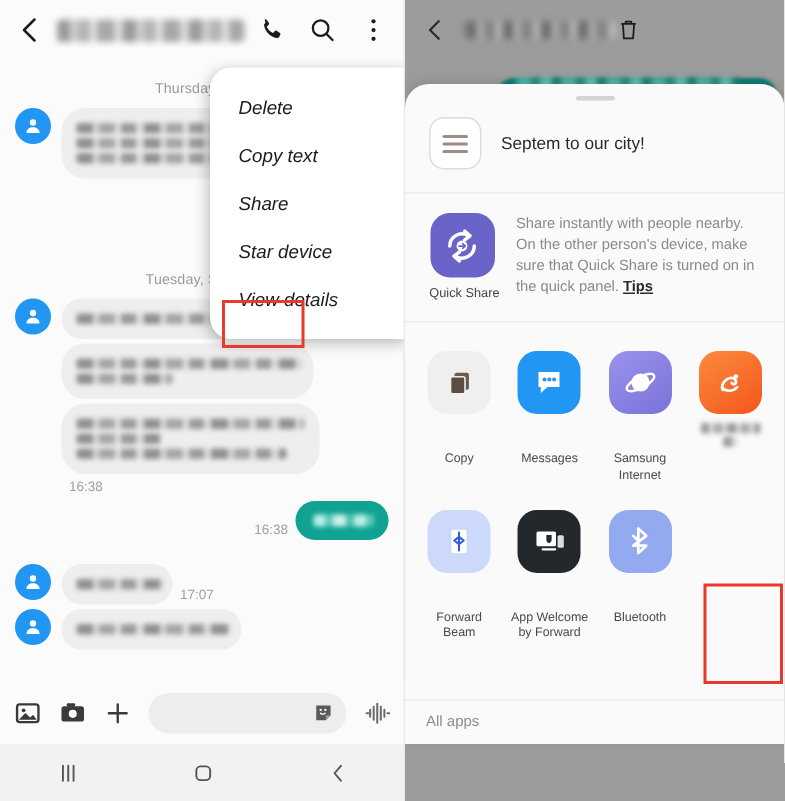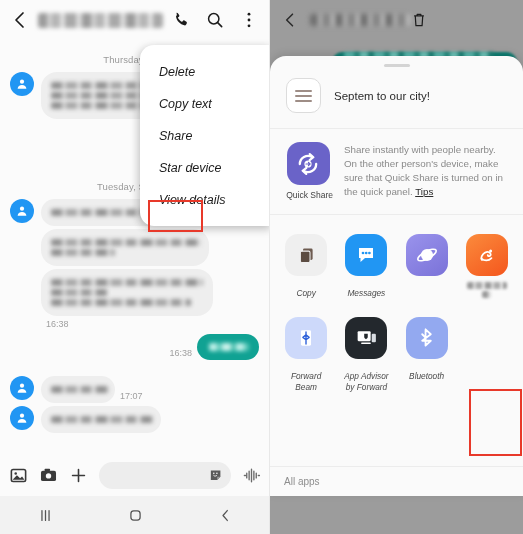--- a/index.html
+++ b/index.html
@@ -168,32 +168,32 @@
     border-bottom: 1px solid #ececec; align-items: flex-start;
   }
   .qs-left { width: 50px; flex: 0 0 auto; text-align: right; }
   .qs-icon {
     width: 43px; height: 43px; border-radius: 13px;
     background: #6a63c8; margin: 0 auto;
     display: flex; align-items: center; justify-content: center;
   }
   .qs-label { font-size: 8.5px; color: #444; margin-top: 5px; }
   .qs-desc { font-size: 9.8px; line-height: 1.42; color: #8a8a8a; padding-top: 1px; }
-  .qs-tips { color: #2b2b2b; font-weight: normal; text-decoration: underline; margin-top: 45px; }
+  .qs-tips { color: #2b2b2b; font-weight: bold; text-decoration: underline; margin-top: 45px; }
 
   .app-grid { padding: 13px 6px 6px 6px; }
   .app-row { display: flex; }
   .app-cell {
     width: 25%; text-align: center; padding: 6px 2px 12px 2px; position: relative;
   }
   .app-icon {
     width: 42px; height: 42px; border-radius: 13px; margin: 0 auto;
     display: flex; align-items: center; justify-content: center;
   }
-  .app-label { font-size: 8.3px; color: #4a4a4a; margin-top: 12px; line-height: 1.3; font-style: italic; }
+  .app-label { font-size: 8.3px; color: #4a4a4a; margin-top: 24px; line-height: 1.3; }
   .app-label-blur {
     height: 7px; width: 40px; margin: 6px auto 0 auto; border-radius: 2px;
     filter: blur(1.8px);
     background: repeating-linear-gradient(90deg,
       #9a9a9a 0 6px, #d8d8d8 6px 9px, #ababab 9px 15px, #e4e4e4 15px 18px);
   }
   .app-label-blur.short { width: 9px; margin-top: 2px; }
   .bt-hl {
     position: absolute; left: 469px; top: 389px;
     width: 53px; height: 67px; border: 2px solid #e8392a; z-index: 25;
@@ -458,20 +458,21 @@
             <div class="app-label">Messages</div>
           </div>
 
           <div class="app-cell">
             <div class="app-icon" style="background:linear-gradient(145deg,#9a93ec,#7a72d8);">
               <svg viewBox="0 0 24 24" style="width:26px;height:26px;">
                 <ellipse cx="12" cy="12" rx="5.6" ry="5.6" fill="#fff"></ellipse>
                 <ellipse cx="12" cy="12" rx="9.4" ry="3.4" fill="none" stroke="#fff" stroke-width="1.5" transform="rotate(-28 12 12)"></ellipse>
               </svg>
             </div>
+            <div class="app-label"><span>Samsung</span><br><span>Internet</span></div>
           </div>
 
           <div class="app-cell">
             <div class="app-icon" style="background:linear-gradient(145deg,#fb8b3c,#f4561d);">
               <svg viewBox="0 0 24 24" style="width:24px;height:24px;">
                 <path d="M7 17c-1.5-2 0-5.5 2.8-7.2 2-1.2 4.2-1 5.4.4.8 1 .6 2.3-.4 2.8-.9.4-1.8 0-2-.8" fill="none" stroke="#fff" stroke-width="1.8" stroke-linecap="round"></path>
                 <circle cx="15.6" cy="8" r="1.5" fill="#fff"></circle>
                 <path d="M6.5 15.5c2.5 2.5 7 2.8 10-.4" fill="none" stroke="#fff" stroke-width="1.7" stroke-linecap="round"></path>
               </svg>
             </div>
@@ -494,21 +495,21 @@
 
           <div class="app-cell">
             <div class="app-icon" style="background:#23282d;">
               <svg viewBox="0 0 24 24" style="width:25px;height:25px;">
                 <rect x="3.5" y="6" width="12.5" height="9.5" rx="1" fill="#fff"></rect>
                 <path d="M7.5 17.5h8" stroke="#fff" stroke-width="1.4" stroke-linecap="round"></path>
                 <path d="M9.8 8.3h3.4v3.2c0 1.3-1.7 2.1-1.7 2.1s-1.7-.8-1.7-2.1z" fill="#23282d"></path>
                 <rect x="17" y="8.5" width="4" height="8" rx="1" fill="#d9dde2"></rect>
               </svg>
             </div>
-            <div class="app-label"><span>App Advisor</span><br><span>by Forward</span></div>
+            <div class="app-label"><span>App Welcome</span><br><span>by Forward</span></div>
           </div>
 
           <div class="app-cell">
             <div class="app-icon" style="background:#93a9f0;">
               <svg viewBox="0 0 24 24" style="width:23px;height:23px;">
                 <path d="M11 3.5 L16.5 8.6 L7.5 15.4 L16.5 15.4 L11 20.5 V3.5" fill="none" stroke="#fff" stroke-width="1.9" stroke-linejoin="round" stroke-linecap="round"></path>
                 <path d="M11 12 L7.5 8.6" fill="none" stroke="#fff" stroke-width="1.9" stroke-linecap="round"></path>
               </svg>
             </div>
             <div class="app-label">Bluetooth</div>

